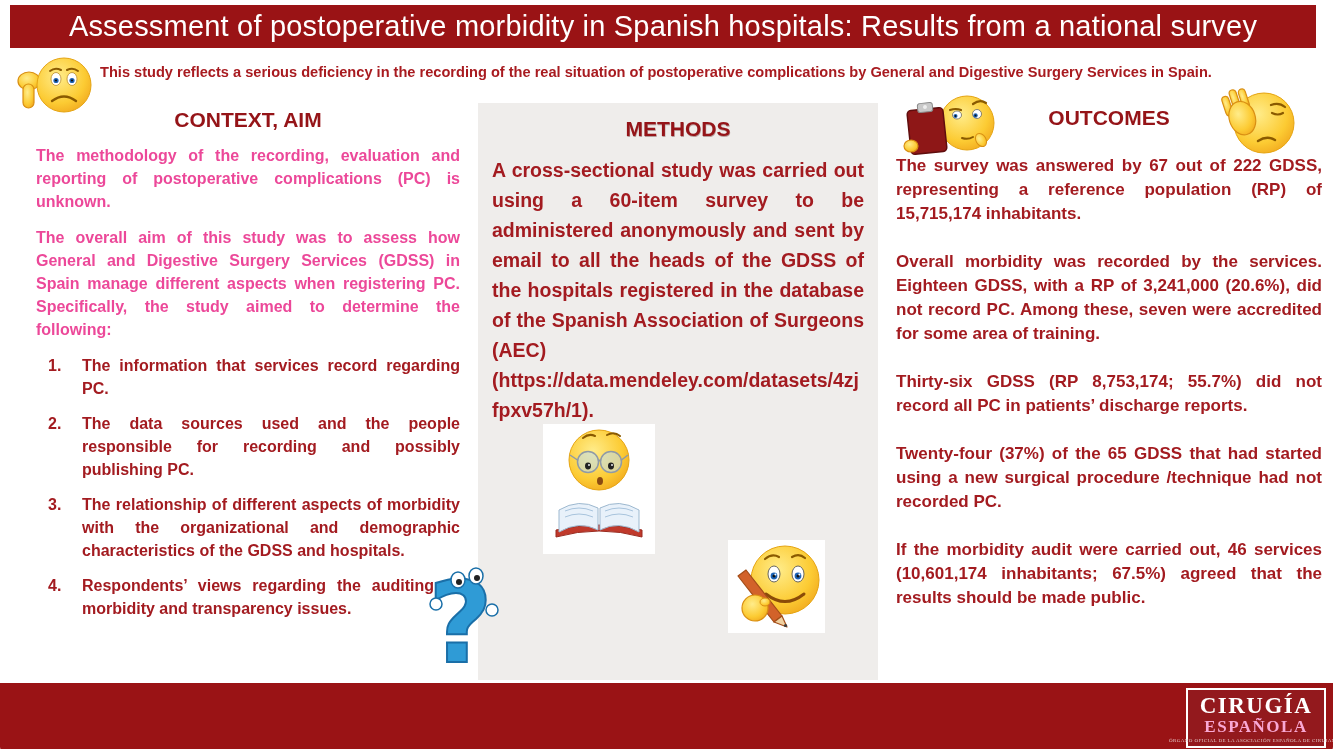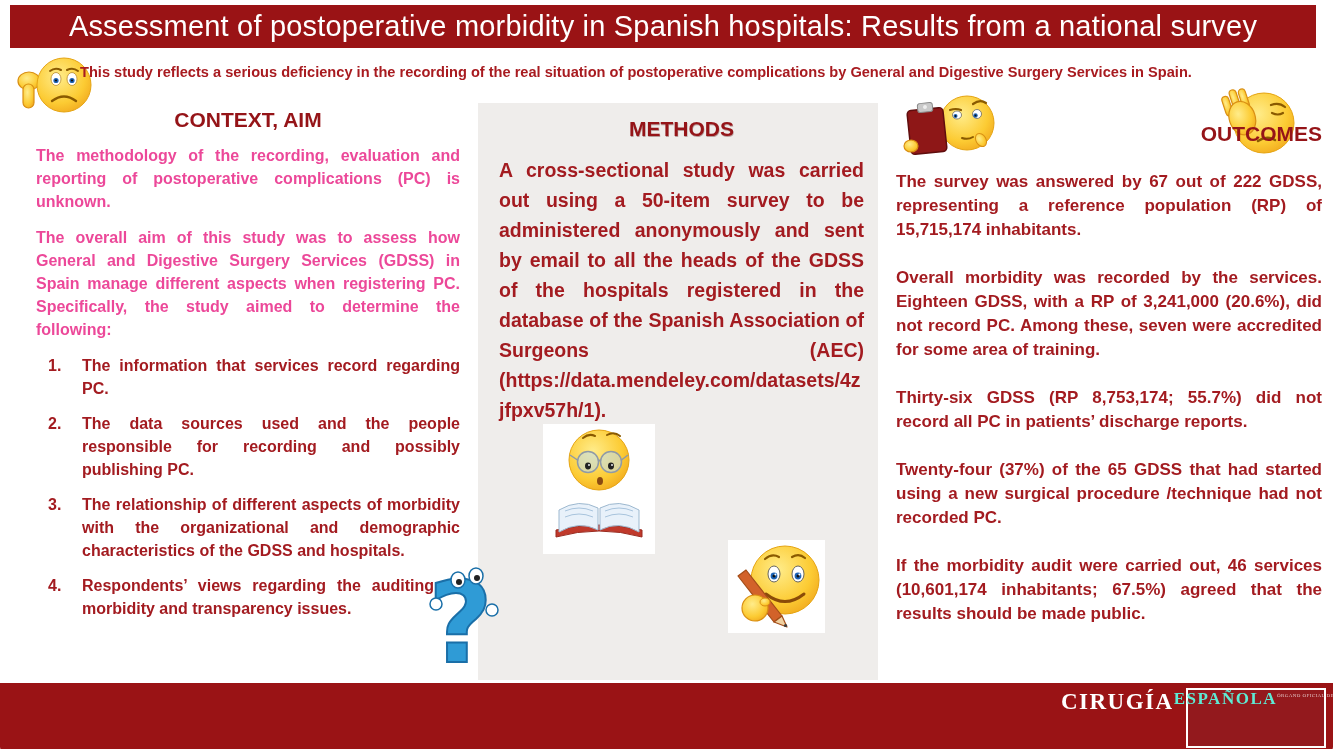--- a/index.html
+++ b/index.html
@@ -5,62 +5,62 @@
   * { margin:0; padding:0; box-sizing:border-box; }
   body { background:#fff; font-family:"Liberation Sans", sans-serif; }
   #poster { position:relative; width:1333px; height:754px; background:#ffffff; overflow:hidden;border-radius:7px; }
 
   
   .banner { position:absolute; left:10px; right:17px; top:5px; height:43px;
             background:#9a1315; color:#ffffff; display:flex; align-items:center; justify-content:center;
             font-size:29px; font-weight:400; letter-spacing:0.2px; }
 
   
-  .statement { position:absolute; left:80px; top:63px; width:1214px;
+  .statement { position:absolute; left:100px; top:63px; width:1214px;
                color:#a81b20; font-weight:bold; font-size:14.6px; line-height:18px; }
 
   
   .col-header { font-weight:bold; font-size:21px; color:#951418; text-align:center; }
 
   
   .left-col { position:absolute; left:36px; top:108px; width:424px; }
   .left-col .col-header { margin-bottom:12px; }
   .left-col p { color:#ec4899; font-weight:bold; font-size:16px; line-height:23px;
                 text-align:justify; margin-bottom:13px; }
   .list-row { display:flex; color:#a31b20; font-weight:bold; font-size:16px; line-height:23px; margin-bottom:12px; }
   .list-row .num { flex:none; width:46px; padding-left:12px; }
   .list-row .txt { flex:1; text-align:justify; }
 
   
   .mid-col { position:absolute; left:478px; top:103px; width:400px; height:577px;
-             background:#efedeb; padding:14px 14px 0 21px; }
+             background:#efedeb; padding:14px 14px 0 14px; }
   .mid-col .col-header { margin-bottom:14px; text-shadow:0.5px 0.5px 0 rgba(80,10,10,0.35); }
   .mid-col p { color:#a31b20; font-weight:bold; font-size:19.5px; line-height:30px;
                text-align:justify; overflow-wrap:anywhere; }
 
   
   .right-col { position:absolute; left:896px; top:88px; width:426px; }
-  .right-col .col-header { margin:34px 0 16px 0;text-align:right; }
+  .right-col .col-header { margin:18px 0 16px 0; }
   .right-col p { color:#a31b20; font-weight:bold; font-size:17px; line-height:24px;
                  text-align:justify; margin-bottom:13px;margin-top:24px; }
 
   
   .icon-abs { position:absolute; }
   .icon-box { position:absolute; background:#ffffff; display:flex; align-items:center; justify-content:center; }
   .z-top { z-index:3; }
 
   
   .footer { position:absolute; left:0; right:0; top:683px; height:66px; background:#9a1315; }
   .logo-box { position:absolute; right:7px; top:688px; width:140px; height:60px;
-              background:#93191d; border:2px solid #ffffff; display:flex; flex-direction:row;
-              align-items:flex-start; justify-content:center; }
+              background:#93191d; border:2px solid #ffffff; display:flex; flex-direction:column;
+              align-items:center; justify-content:center; }
   .logo-line1 { font-family:"Liberation Serif", serif; font-weight:bold; font-size:23px;
                 color:#ffffff; letter-spacing:1.5px; line-height:24px; }
   .logo-line2 { font-family:"Liberation Serif", serif; font-weight:bold; font-size:17px;
-                color:#5eead4; letter-spacing:1.5px; line-height:17px; }
+                color:#f9a8d4; letter-spacing:1.5px; line-height:17px; }
   .logo-tagline { font-family:"Liberation Serif", serif; font-size:5px; color:#e3c4c4;
                   margin-top:3px; letter-spacing:0.4px; white-space:nowrap; }
 </style>
 </head>
 <body>
 
 <div id="poster">
 
   <div class="banner">
     <span>Assessment of postoperative morbidity in Spanish hospitals: Results from a national survey</span>
@@ -109,21 +109,21 @@
       <span class="txt">The relationship of different aspects of morbidity with the organizational and demographic characteristics of the GDSS and hospitals.</span>
     </div>
     <div class="list-row">
       <span class="num">4.</span>
       <span class="txt">Respondents’ views regarding the auditing of morbidity and transparency issues.</span>
     </div>
   </div>
 
   <div class="mid-col">
     <div class="col-header">METHODS</div>
-    <p>A cross-sectional study was carried out using a 50-item survey to be administered anonymously and sent by email to all the heads of the GDSS of the hospitals registered in the database of the Spanish Association of Surgeons (AEC) (https://data.mendeley.com/datasets/4zjfpxv57h/1).</p>
+    <p>A cross-sectional study was carried out using a 60-item survey to be administered anonymously and sent by email to all the heads of the GDSS of the hospitals registered in the database of the Spanish Association of Surgeons (AEC) (https://data.mendeley.com/datasets/4zjfpxv57h/1).</p>
   </div>
 
   <div class="icon-box" style="left:543px; top:424px; width:112px; height:130px;">
     <svg width="112" height="130" viewBox="0 0 112 130">
       <defs>
           <radialGradient id="fg2" cx="40%" cy="35%" r="75%">
         <stop offset="0" stop-color="#ffec8a"></stop>
             <stop offset="0.65" stop-color="#fccb33"></stop>
             <stop offset="1" stop-color="#f0a51c"></stop>
       </radialGradient>

